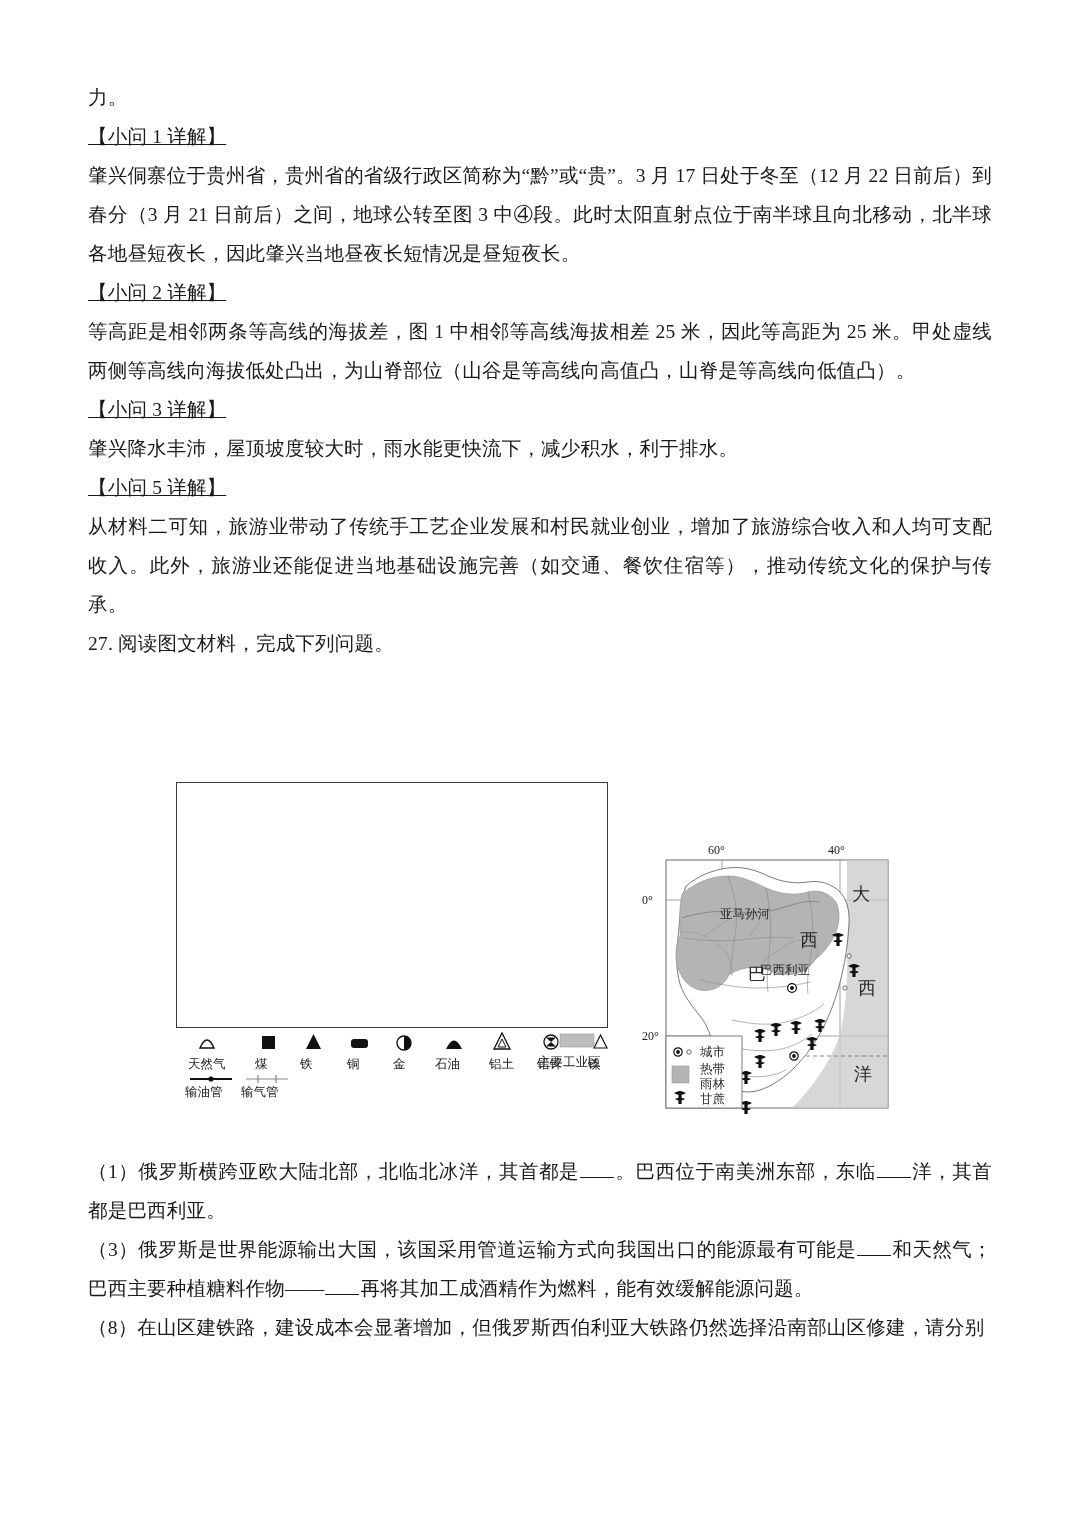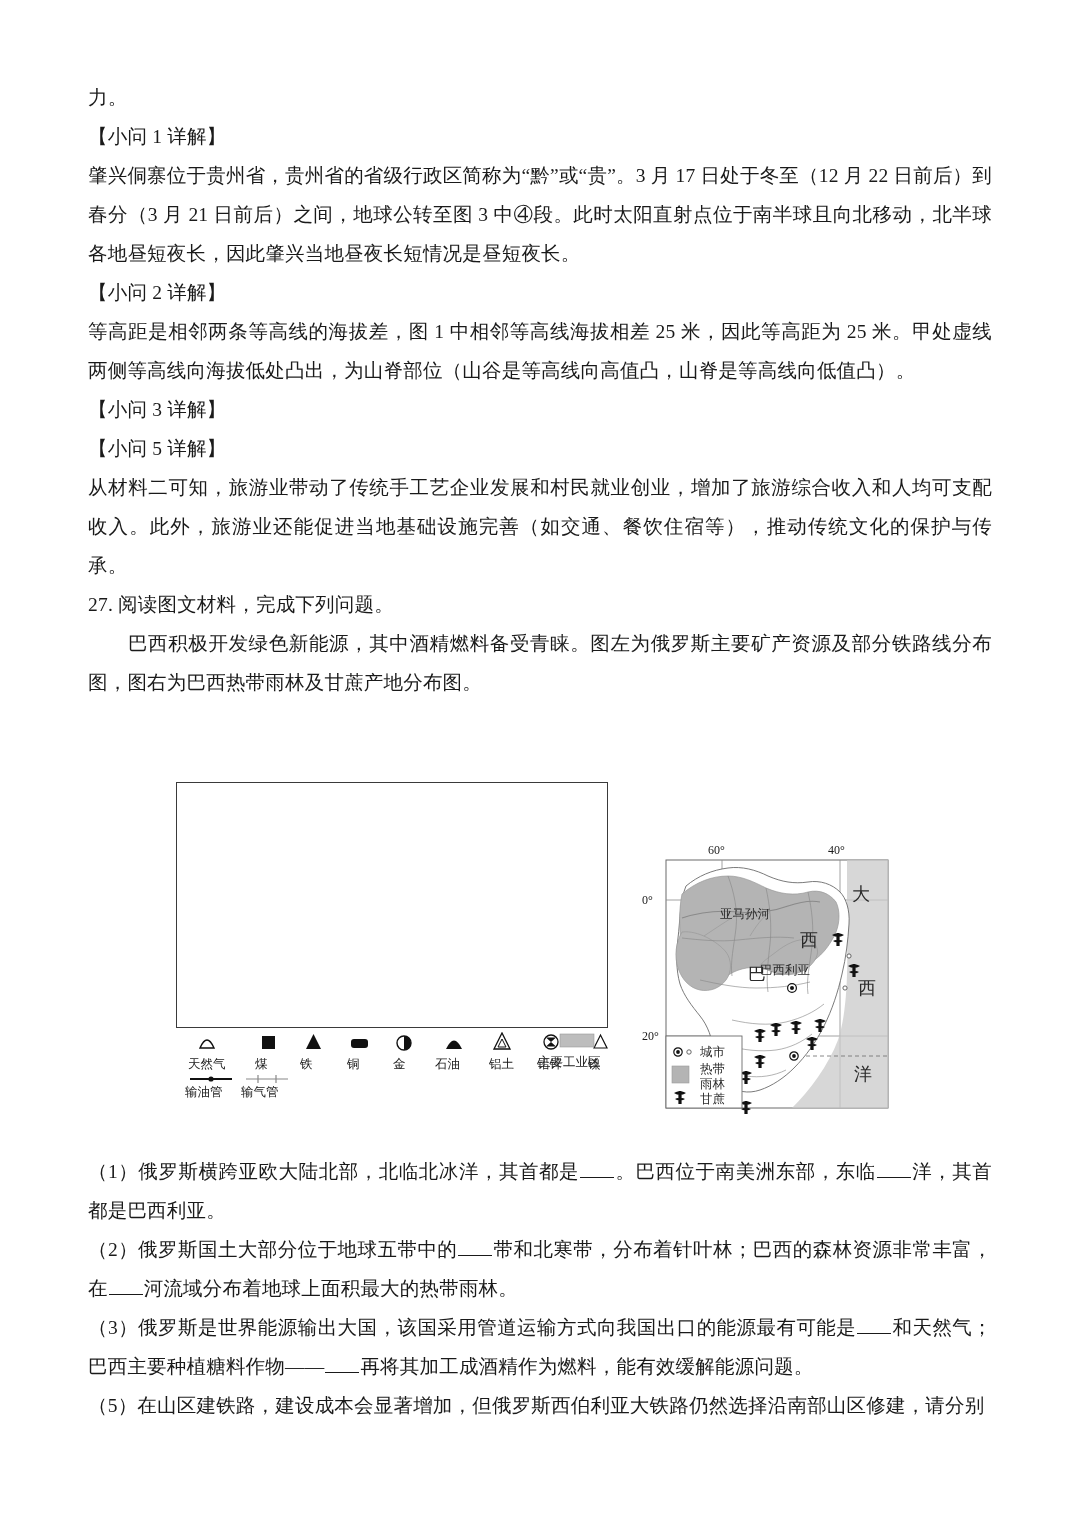--- a/index.html
+++ b/index.html
@@ -26,21 +26,21 @@
   }
   p {
     margin: 0 0 0 0;
     font-size: 19.5px;
     line-height: 39px;
     text-align: justify;
     text-justify: inter-ideograph;
     letter-spacing: 0.2px;
   }
   p.indent2 { text-indent: 40px; }
-  .blk { font-weight: 400; }
+  .blk { font-weight: 400; text-decoration: underline; }
   .fill {
     display: inline-block;
     border-bottom: 1.4px solid #1a1a1a;
     width: 34px;
     vertical-align: baseline;
     height: 0.95em;
     margin: 0 1px;
   }
 
   
@@ -131,26 +131,26 @@
 
     <p>力。</p>
 
     <p class="blk">【小问 1 详解】</p>
     <p>肇兴侗寨位于贵州省，贵州省的省级行政区简称为“黔”或“贵”。3 月 17 日处于冬至（12 月 22 日前后）到春分（3 月 21 日前后）之间，地球公转至图 3 中④段。此时太阳直射点位于南半球且向北移动，北半球各地昼短夜长，因此肇兴当地昼夜长短情况是昼短夜长。</p>
 
     <p class="blk">【小问 2 详解】</p>
     <p>等高距是相邻两条等高线的海拔差，图 1 中相邻等高线海拔相差 25 米，因此等高距为 25 米。甲处虚线两侧等高线向海拔低处凸出，为山脊部位（山谷是等高线向高值凸，山脊是等高线向低值凸）。</p>
 
     <p class="blk">【小问 3 详解】</p>
+    <p>肇兴降水丰沛，屋顶坡度较大时，雨水能更快流下，减少积水，利于排水。</p>
 
     <p class="blk">【小问 5 详解】</p>
     <p>从材料二可知，旅游业带动了传统手工艺企业发展和村民就业创业，增加了旅游综合收入和人均可支配收入。此外，旅游业还能促进当地基础设施完善（如交通、餐饮住宿等），推动传统文化的保护与传承。</p>
 
     <p>27. 阅读图文材料，完成下列问题。</p>
-    <p class="indent2">巴西积极开发绿色新能源，其中酒精燃料备受青睐。图左为俄罗斯主要矿产资源及部分铁路线分布图，图右为巴西热带雨林及甘蔗产地分布图。</p>
   </div>
 
   <div class="figure">
     <div class="maps">
 
       <div class="map-ru">
         <div class="ru-frame"></div>
         <svg width="432" height="246" viewBox="0 0 432 246">
           <defs>
             <clipPath id="ruclip">
@@ -607,20 +607,19 @@
             </g>
           </g>
         </svg>
       </div>
     </div>
   </div>
 
   <div class="content" style="top:1152px;">
     <p><span>（1）俄罗斯横跨亚欧大陆北部，北临北冰洋，其首都是</span><span class="fill"></span><span>。巴西位于南美洲东部，东临</span><span class="fill"></span><span>洋，其首都是巴西利亚。</span></p>
 
-    <p><span>（2）俄罗斯国土大部分位于地球五带中的</span><span class="fill"></span><span>带和北寒带，分布着针叶林；巴西的森林资源非常丰富，在</span><span class="fill"></span><span>河流域分布着地球上面积最大的热带雨林。</span></p>
 
     <p><span>（3）俄罗斯是世界能源输出大国，该国采用管道运输方式向我国出口的能源最有可能是</span><span class="fill"></span><span>和天然气；巴西主要种植糖料作物——</span><span class="fill"></span><span>再将其加工成酒精作为燃料，能有效缓解能源问题。</span></p>
 
-    <p>（5）在山区建铁路，建设成本会显著增加，但俄罗斯西伯利亚大铁路仍然选择沿南部山区修建，请分别</p>
+    <p>（8）在山区建铁路，建设成本会显著增加，但俄罗斯西伯利亚大铁路仍然选择沿南部山区修建，请分别</p>
   </div>
 
 </div>
 
 </body></html>

